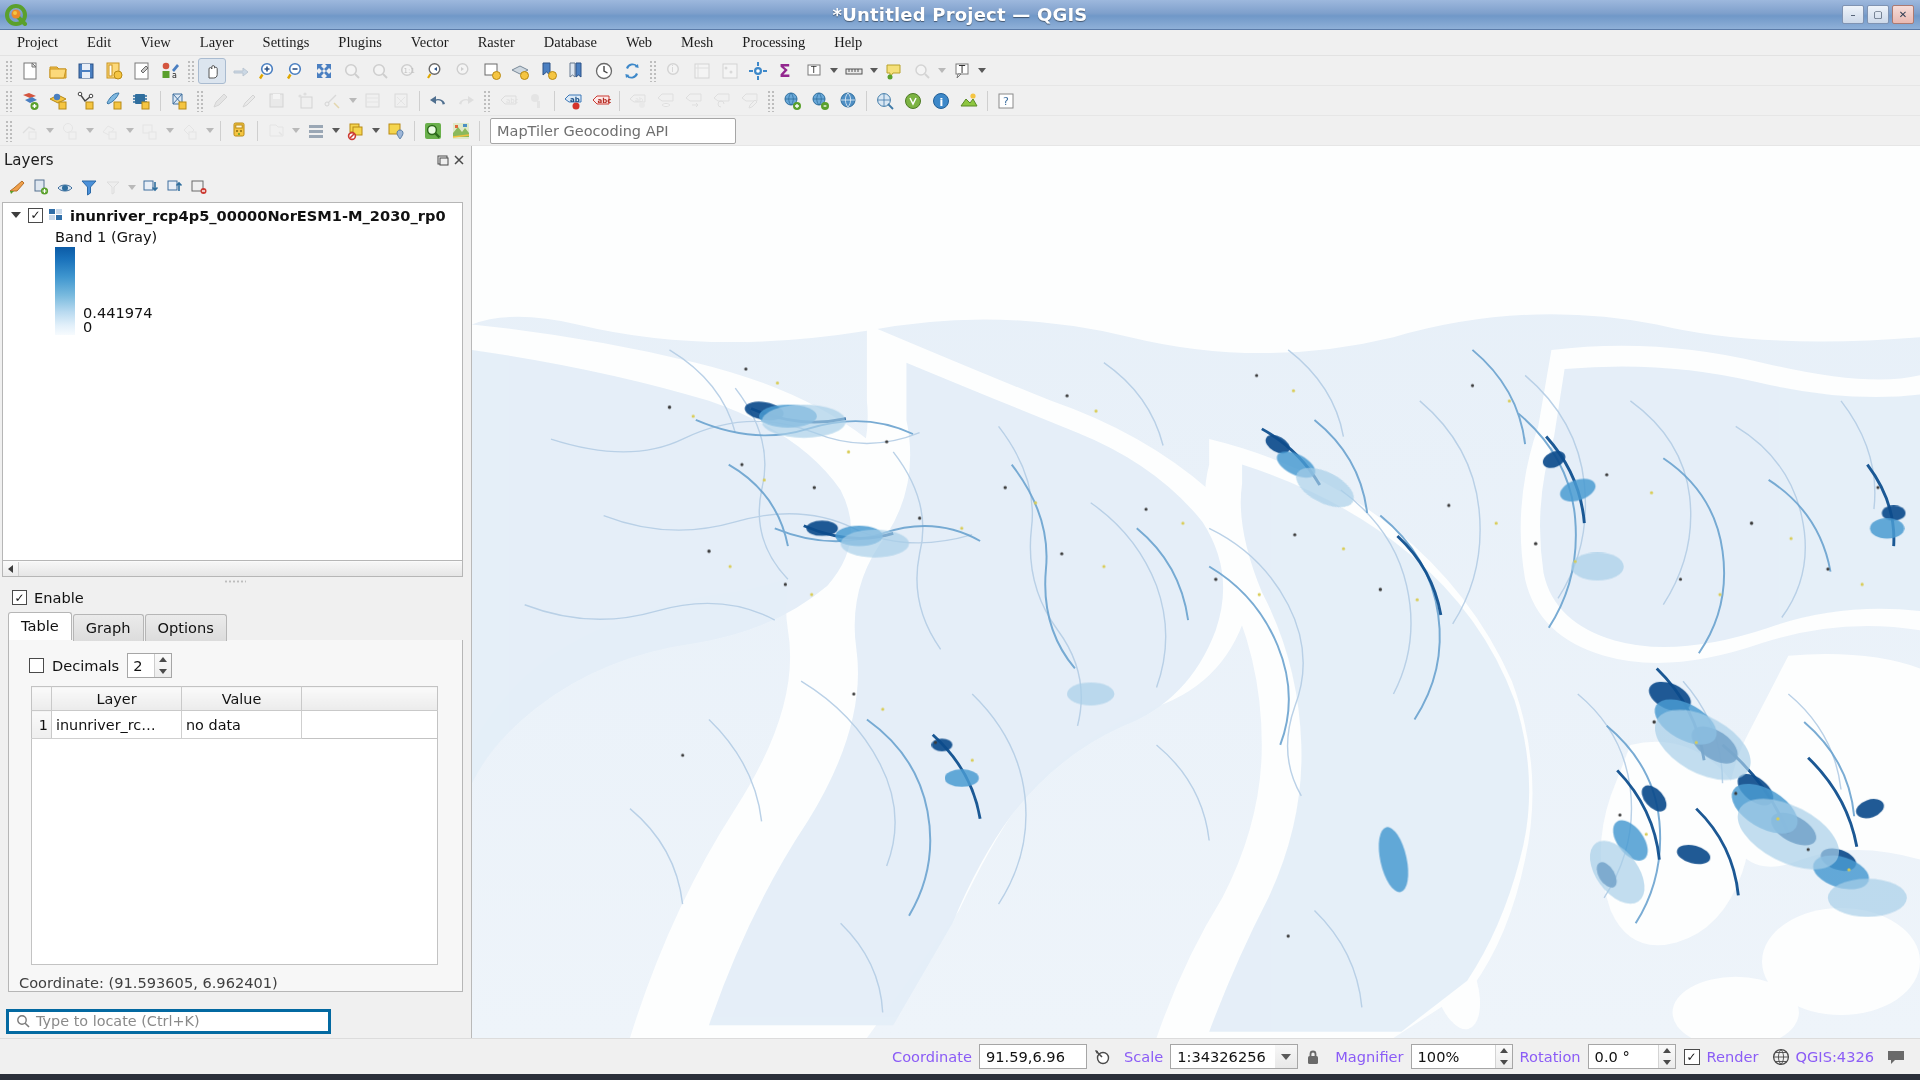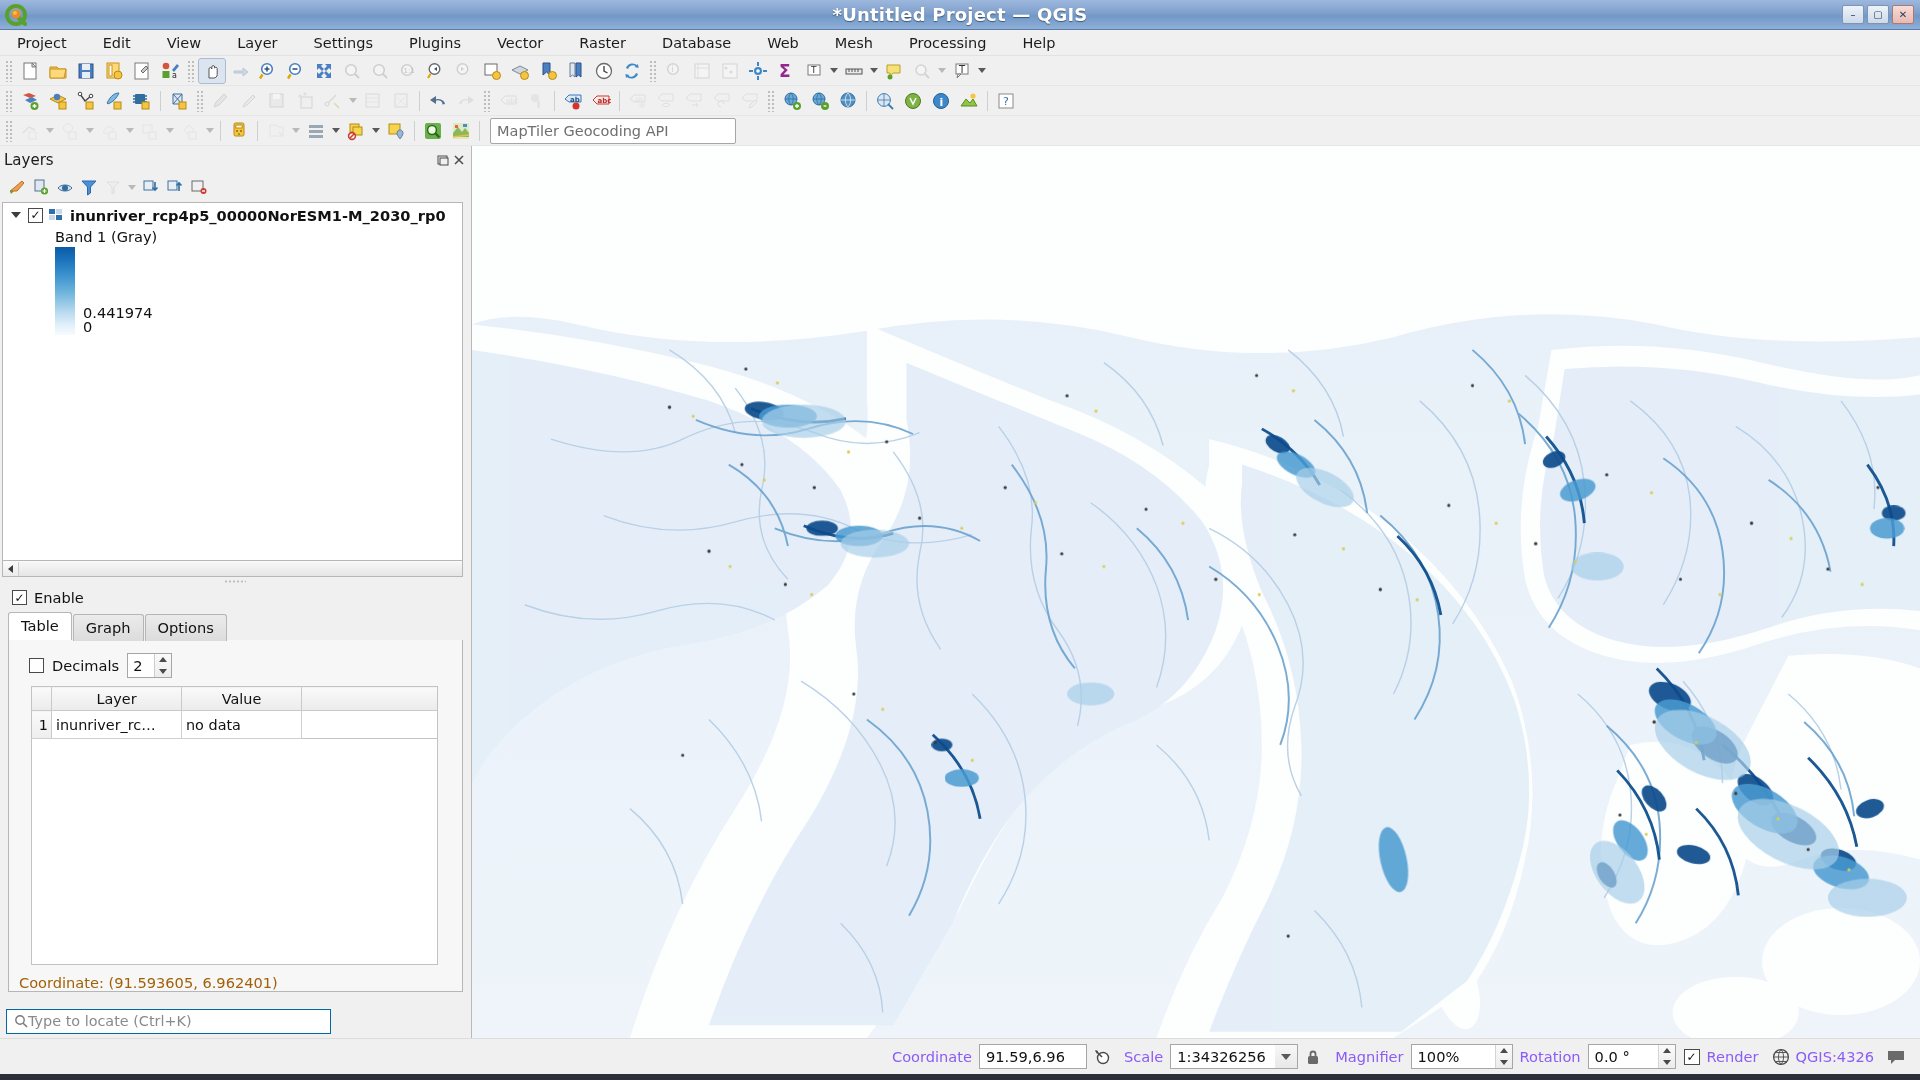--- a/index.html
+++ b/index.html
@@ -32,22 +32,23 @@
     background: linear-gradient(180deg,#eef3fa,#cdd9e9);
     border: 1px solid #7f93b2; border-radius: 2px;
     display:flex; align-items:center; justify-content:center;
     font-size: 10px; color:#2b3a50;
   }
   .tb-btn.close { background: linear-gradient(180deg,#f6dcd8,#e9b9b2); border-color:#ab7a72; }
 
   
   .menubar {
     height: 26px; flex: 0 0 26px; background: #f0f0f0;
-    display: flex; align-items: center; padding-left: 8px; gap: 18px;
+    display: flex; align-items: center; padding-left: 8px; gap: 11px;
     border-bottom: 1px solid #e2e2e2;
+    font-family: Liberation Serif, serif;
   }
   .menu-item {
     font-size: 14.5px; color: #1c1c1c; padding: 3px 9px; border-radius: 2px; white-space: nowrap;
   }
 
   
   .toolbar {
     height: 30px; flex: 0 0 30px; background: #f0f0f0;
     display: flex; align-items: center; padding-left: 2px;
     border-bottom: 1px solid #e6e6e6;
@@ -201,26 +202,26 @@
   }
   .vtable td.rownum {
     width: 20px; text-align: right; padding-right: 3px;
     background: linear-gradient(180deg,#fafafa,#eee); border-right: 1px solid #c9c9c9;
   }
   .vtable td.c-layer { width: 130px; }
   .vtable td.c-value { width: 120px; }
   .vtable td.c-empty { border-right: none; border-bottom: none; background: #fff; }
   .vtable-filler { flex: 1 1 auto; background: #fff; margin: 0 10px 0 22px; width: 407px; border: 1px solid #c3c3c3; border-top: none; }
 
-  .coord-line { font-size: 14.6px; color: #a16207; padding: 9px 0 0 10px; flex: 0 0 auto; }
+  .coord-line { font-size: 14.6px; color: #404040; padding: 9px 0 0 10px; flex: 0 0 auto; }
 
   .locatebar { height: 34px; flex: 0 0 34px; display: flex; align-items: center; padding-left: 6px; }
   .locate-input {
-    width: 325px; height: 25px; background: #fff; border: 1px solid #0369a1;
-    display: flex; align-items: center; gap: 0; padding-left: 7px;
+    width: 325px; height: 25px; background: #fff; border: 3px solid #0369a1;
+    display: flex; align-items: center; gap: 6px; padding-left: 7px;
   }
   .locate-input span.ph { font-size: 14.4px; color: #8a8a8a; }
 
   
   .mapwrap { flex: 1 1 auto; position: relative; min-width: 0; padding: 1px 0 0 1px; }
   .mapcanvas {
     position: absolute; left: 1px; top: 0; right: 0; bottom: 0;
     background: #eef4fa; overflow: hidden; border-left: 1px solid #b9b9b9;
   }
   .mapsvg { display: block; width: 100%; height: 100%; }

